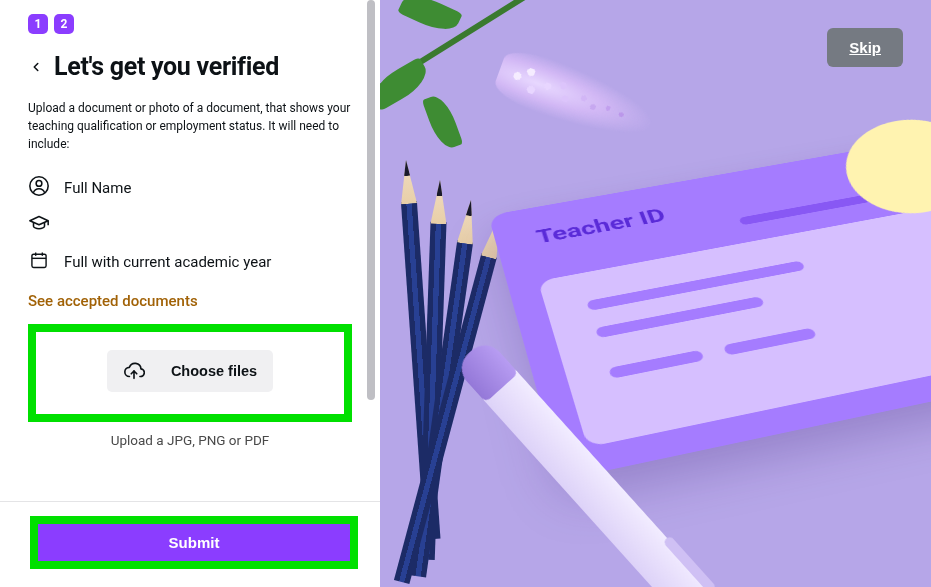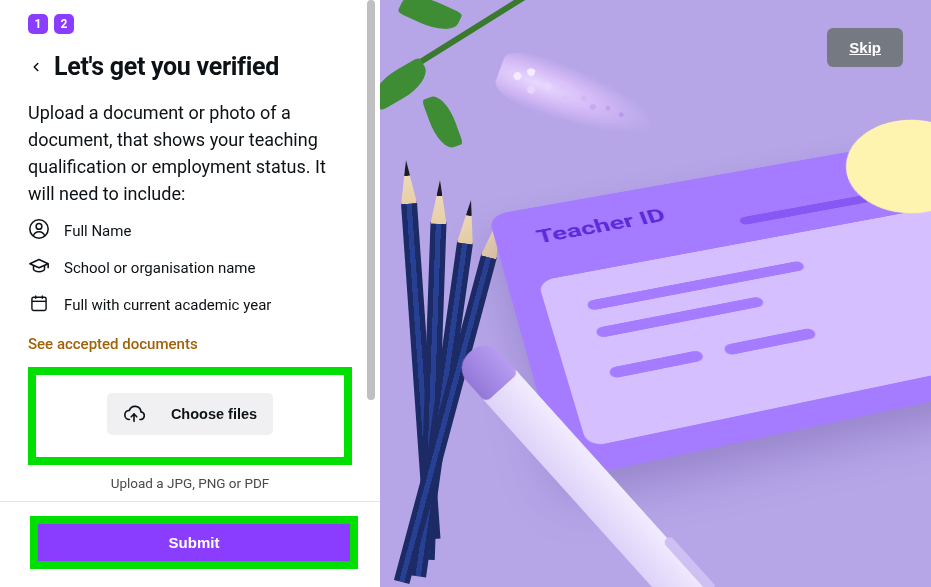--- a/index.html
+++ b/index.html
@@ -54,24 +54,24 @@
     width: 16px; height: 16px;
     display: flex; align-items: center; justify-content: center;
     color: #0d1216;
   }
   .title {
     font-size: 25px;
     font-weight: 700;
     letter-spacing: -0.3px;
   }
   .desc {
-    font-size: 18px;
+    font-size: 12px;
     line-height: 1.5;
     color: #0d1216;
-    margin-bottom: 11px;
+    margin-bottom: 22px;
   }
   .req-list {
     display: flex;
     flex-direction: column;
     gap: 15px;
     margin-bottom: 20px;
   }
   .req-item {
     display: flex;
     align-items: flex-end;
@@ -376,21 +376,20 @@
           <span>Full Name</span>
         </div>
         <div class="req-item">
           <span class="ic">
             <svg width="22" height="22" viewBox="0 0 24 24" fill="none" stroke="#0d1216" stroke-width="1.7" stroke-linejoin="round">
                 <path d="M2 9.5 12 5l10 4.5-10 4.5L2 9.5Z"></path>
                 <path d="M6 11.3v4.2c0 1.3 2.7 2.7 6 2.7s6-1.4 6-2.7v-4.2"></path>
                 <path d="M22 9.5v5"></path>
               </svg>
           </span>
-          <span>School or organisation name</span>
         </div>
         <div class="req-item">
           <span class="ic">
             <svg width="20" height="20" viewBox="0 0 24 24" fill="none" stroke="#0d1216" stroke-width="1.7">
                 <rect x="3.5" y="5" width="17" height="16" rx="2"></rect>
                 <line x1="3.5" y1="10" x2="20.5" y2="10"></line>
                 <line x1="8" y1="3" x2="8" y2="7"></line>
                 <line x1="16" y1="3" x2="16" y2="7"></line>
               </svg>
           </span>

